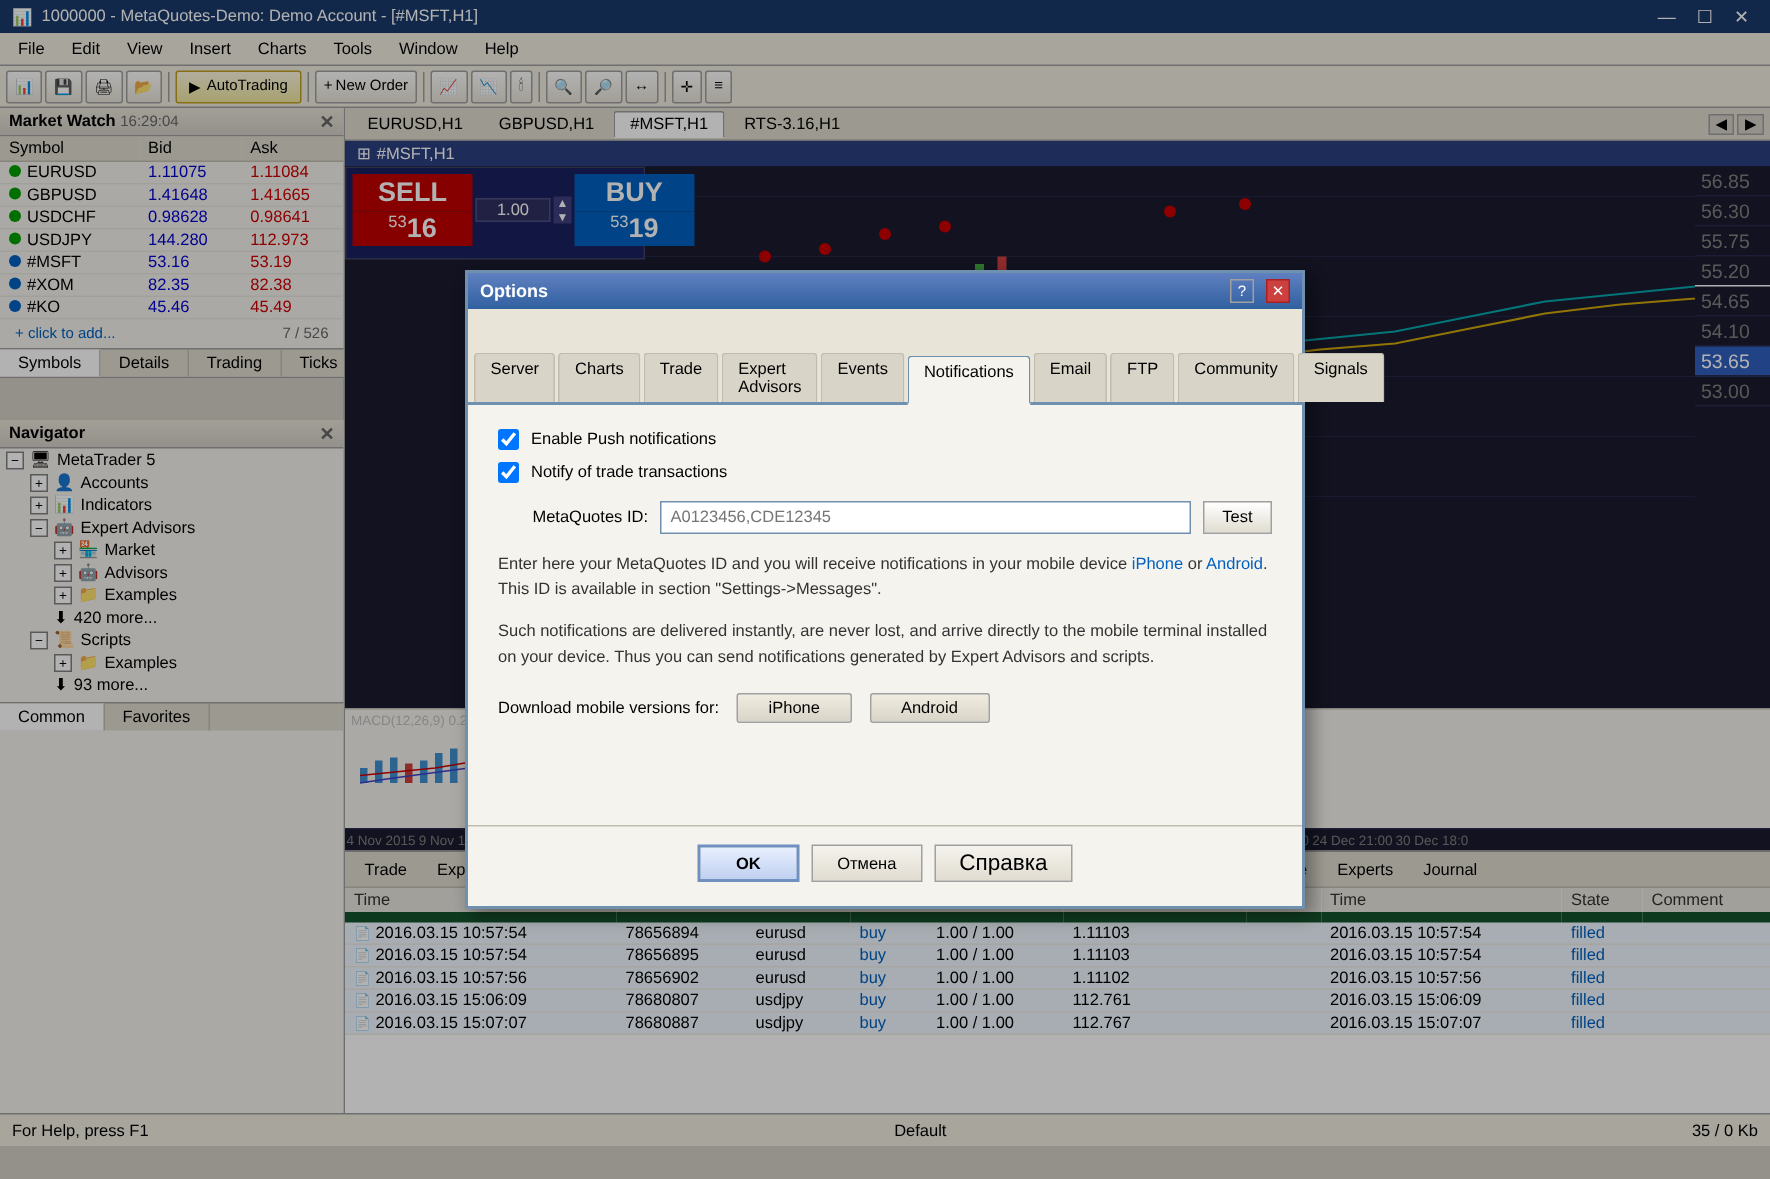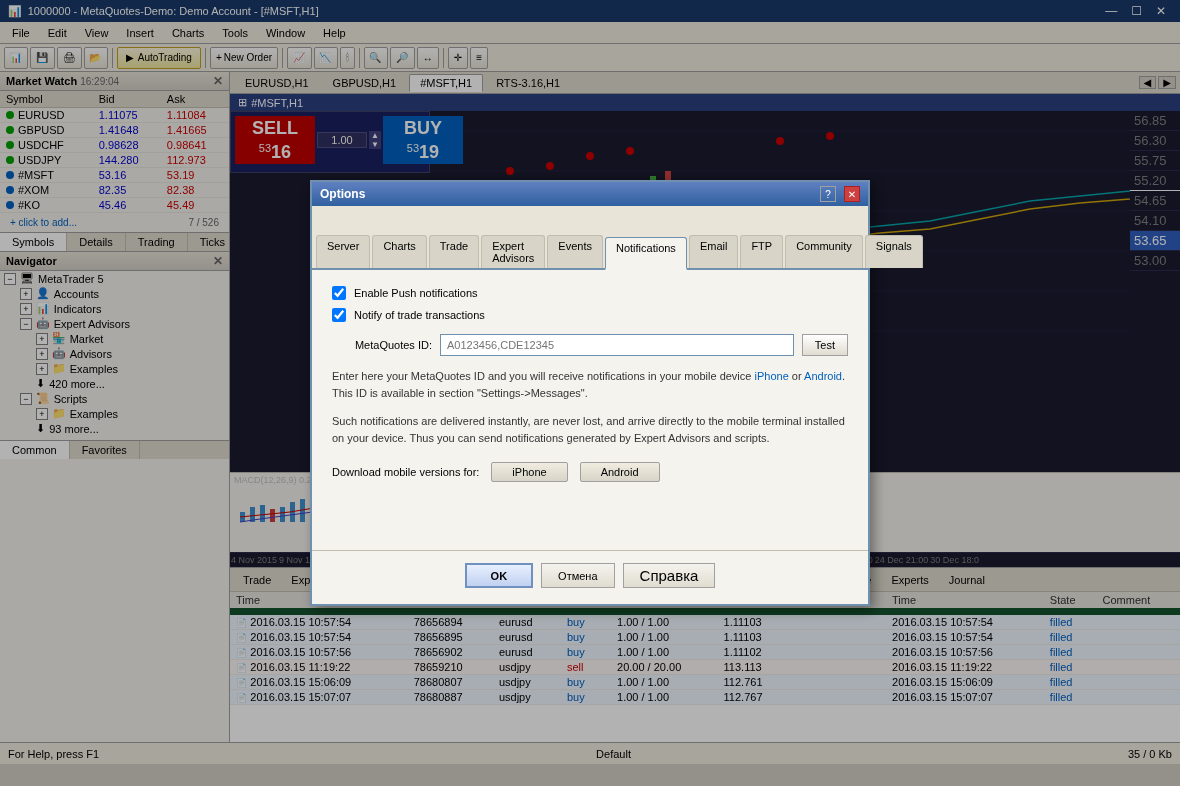--- a/index.html
+++ b/index.html
@@ -41,21 +41,21 @@
     .ask-cell { color: #cc0000; }
     .click-to-add { color: #0060c0; cursor: pointer; padding: 2px 6px; font-size: 10px; }
     .count-info { text-align: right; color: #666; padding: 2px 6px; font-size: 10px; }
 
     
     .mw-tabs { display: flex; background: #e0dcd0; border-top: 1px solid #a0a0a0; }
     .mw-tab { padding: 3px 12px; cursor: pointer; font-size: 11px; border-right: 1px solid #c0bdb0; }
     .mw-tab.active { background: #fff; border-bottom: none; }
 
     
-    .navigator { flex: 1; overflow-y: auto; background: #f5f3ee; }
+    .navigator { flex: 1; overflow-y: auto; background: #f5f3ee; margin-top: 28px; }
     .nav-tree { font-size: 11px; }
     .nav-item { padding: 1px 4px; cursor: pointer; display: flex; align-items: center; gap: 4px; }
     .nav-indent { padding-left: 20px; }
     .nav-indent2 { padding-left: 36px; }
     .expand-btn { width: 12px; height: 12px; border: 1px solid #808080; background: white; display: inline-flex; align-items: center; justify-content: center; font-size: 9px; cursor: pointer; flex-shrink: 0; }
 
     
     .chart-area { flex: 1; display: flex; flex-direction: column; background: #1a1a2e; overflow: hidden; }
     .chart-tabs-bar { background: #e0dcd0; display: flex; align-items: center; padding: 0 4px; border-bottom: 1px solid #a0a0a0; height: 22px; flex-shrink: 0; }
     .chart-tab { padding: 2px 10px; cursor: pointer; font-size: 11px; border: 1px solid transparent; margin-right: 2px; border-radius: 2px 2px 0 0; }
@@ -549,33 +549,20 @@
     <td>eurusd</td>
     <td style="color:#0060c0">buy</td>
     <td>1.00 / 1.00</td>
     <td>1.11102</td>
     <td></td>
     <td></td>
     <td>2016.03.15 10:57:56</td>
     <td class="filled">filled</td>
     <td></td>
   </tr>
-              <tr class="row-sell">
-    <td><span style="color:#808080;font-size:9px;">📄</span> 2016.03.15 11:19:22</td>
-    <td>78659210</td>
-    <td>usdjpy</td>
-    <td style="color:#cc0000">sell</td>
-    <td>20.00 / 20.00</td>
-    <td>113.113</td>
-    <td></td>
-    <td></td>
-    <td>2016.03.15 11:19:22</td>
-    <td class="filled">filled</td>
-    <td></td>
-  </tr>
               <tr class="row-buy">
     <td><span style="color:#808080;font-size:9px;">📄</span> 2016.03.15 15:06:09</td>
     <td>78680807</td>
     <td>usdjpy</td>
     <td style="color:#0060c0">buy</td>
     <td>1.00 / 1.00</td>
     <td>112.761</td>
     <td></td>
     <td></td>
     <td>2016.03.15 15:06:09</td>

